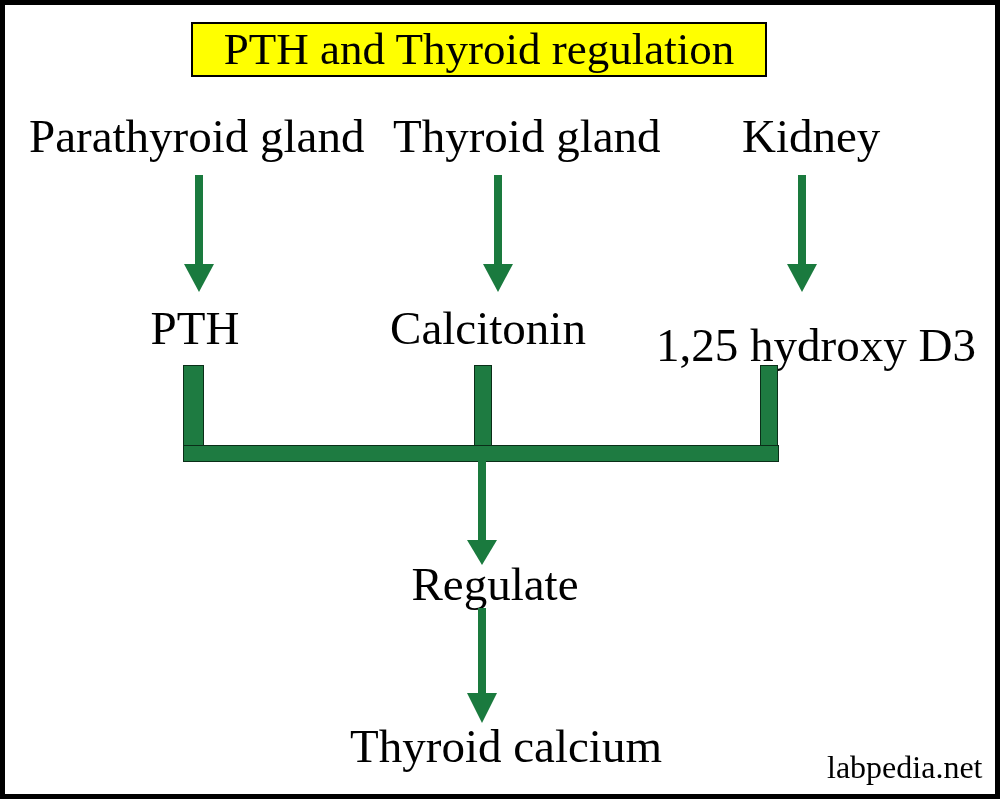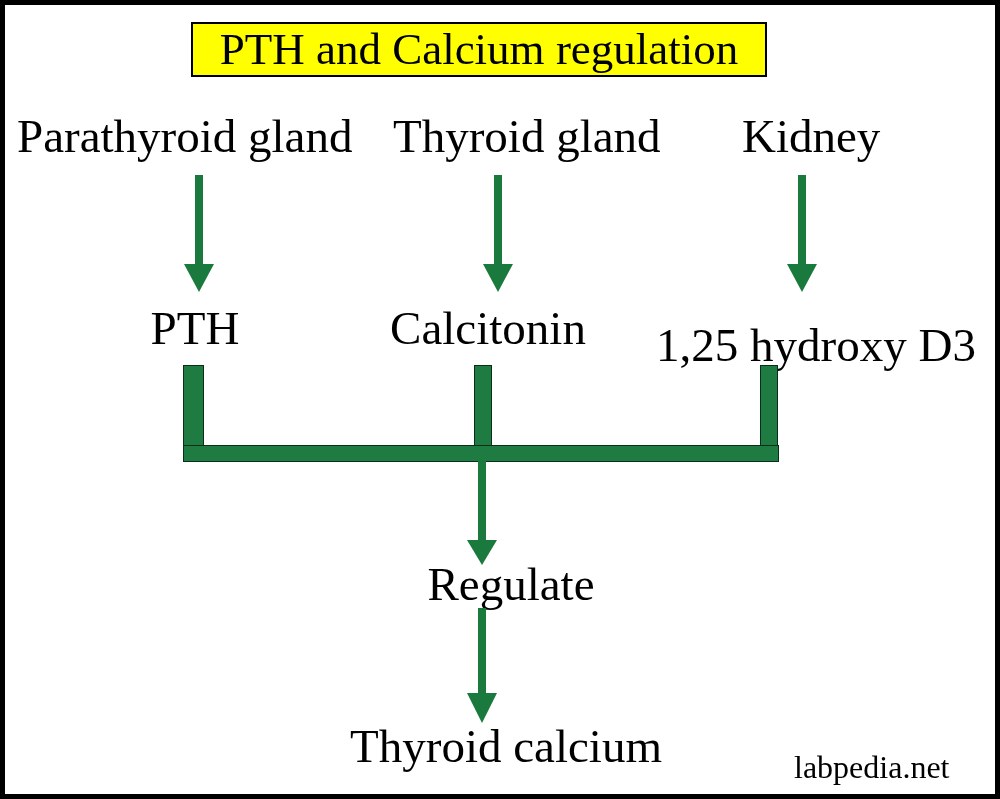--- a/index.html
+++ b/index.html
@@ -41,24 +41,24 @@
     box-sizing:border-box;
   }
   .watermark{position:absolute;font-size:32px;white-space:nowrap;}
 </style>
 </head>
 <body>
 
 <div class="frame">
 
   <div class="title-box">
-    <span>PTH and Calcium regulation</span>
+    <span>PTH and Thyroid regulation</span>
   </div>
 
-  <div class="label" style="left:12px;top:104px">Parathyroid gland</div>
+  <div class="label" style="left:24px;top:104px">Parathyroid gland</div>
   <div class="label" style="left:737px;top:104px">Kidney</div>
   <div class="label" style="left:388px;top:104px">Thyroid gland</div>
 
   <div class="arrow-down" style="left:179px;top:170px;height:117px">
     <div class="stem"></div>
     <div class="head"></div>
   </div>
   <div class="arrow-down" style="left:478px;top:170px;height:117px">
     <div class="stem"></div>
     <div class="head"></div>
@@ -75,24 +75,24 @@
   <div class="bar" style="left:178px;top:360px;width:21px;height:82px"></div>
   <div class="bar" style="left:469px;top:360px;width:18px;height:82px"></div>
   <div class="bar" style="left:755px;top:360px;width:18px;height:82px"></div>
   <div class="bar" style="left:178px;top:440px;width:596px;height:17px"></div>
 
   <div class="arrow-down" style="left:462px;top:455px;height:105px">
     <div class="stem"></div>
     <div class="head" style="border-top-width:25px"></div>
   </div>
 
-  <div class="label centered" style="left:506px;top:552px">Regulate</div>
+  <div class="label centered" style="left:490px;top:552px">Regulate</div>
 
   <div class="arrow-down" style="left:462px;top:603px;height:115px">
     <div class="stem"></div>
     <div class="head" style="border-top-width:30px"></div>
   </div>
 
   <div class="label centered" style="left:501px;top:714px">Thyroid calcium</div>
 
-  <div class="watermark" style="left:789px;top:744px">labpedia.net</div>
+  <div class="watermark" style="left:822px;top:744px">labpedia.net</div>
 
 </div>
 
 </body></html>

